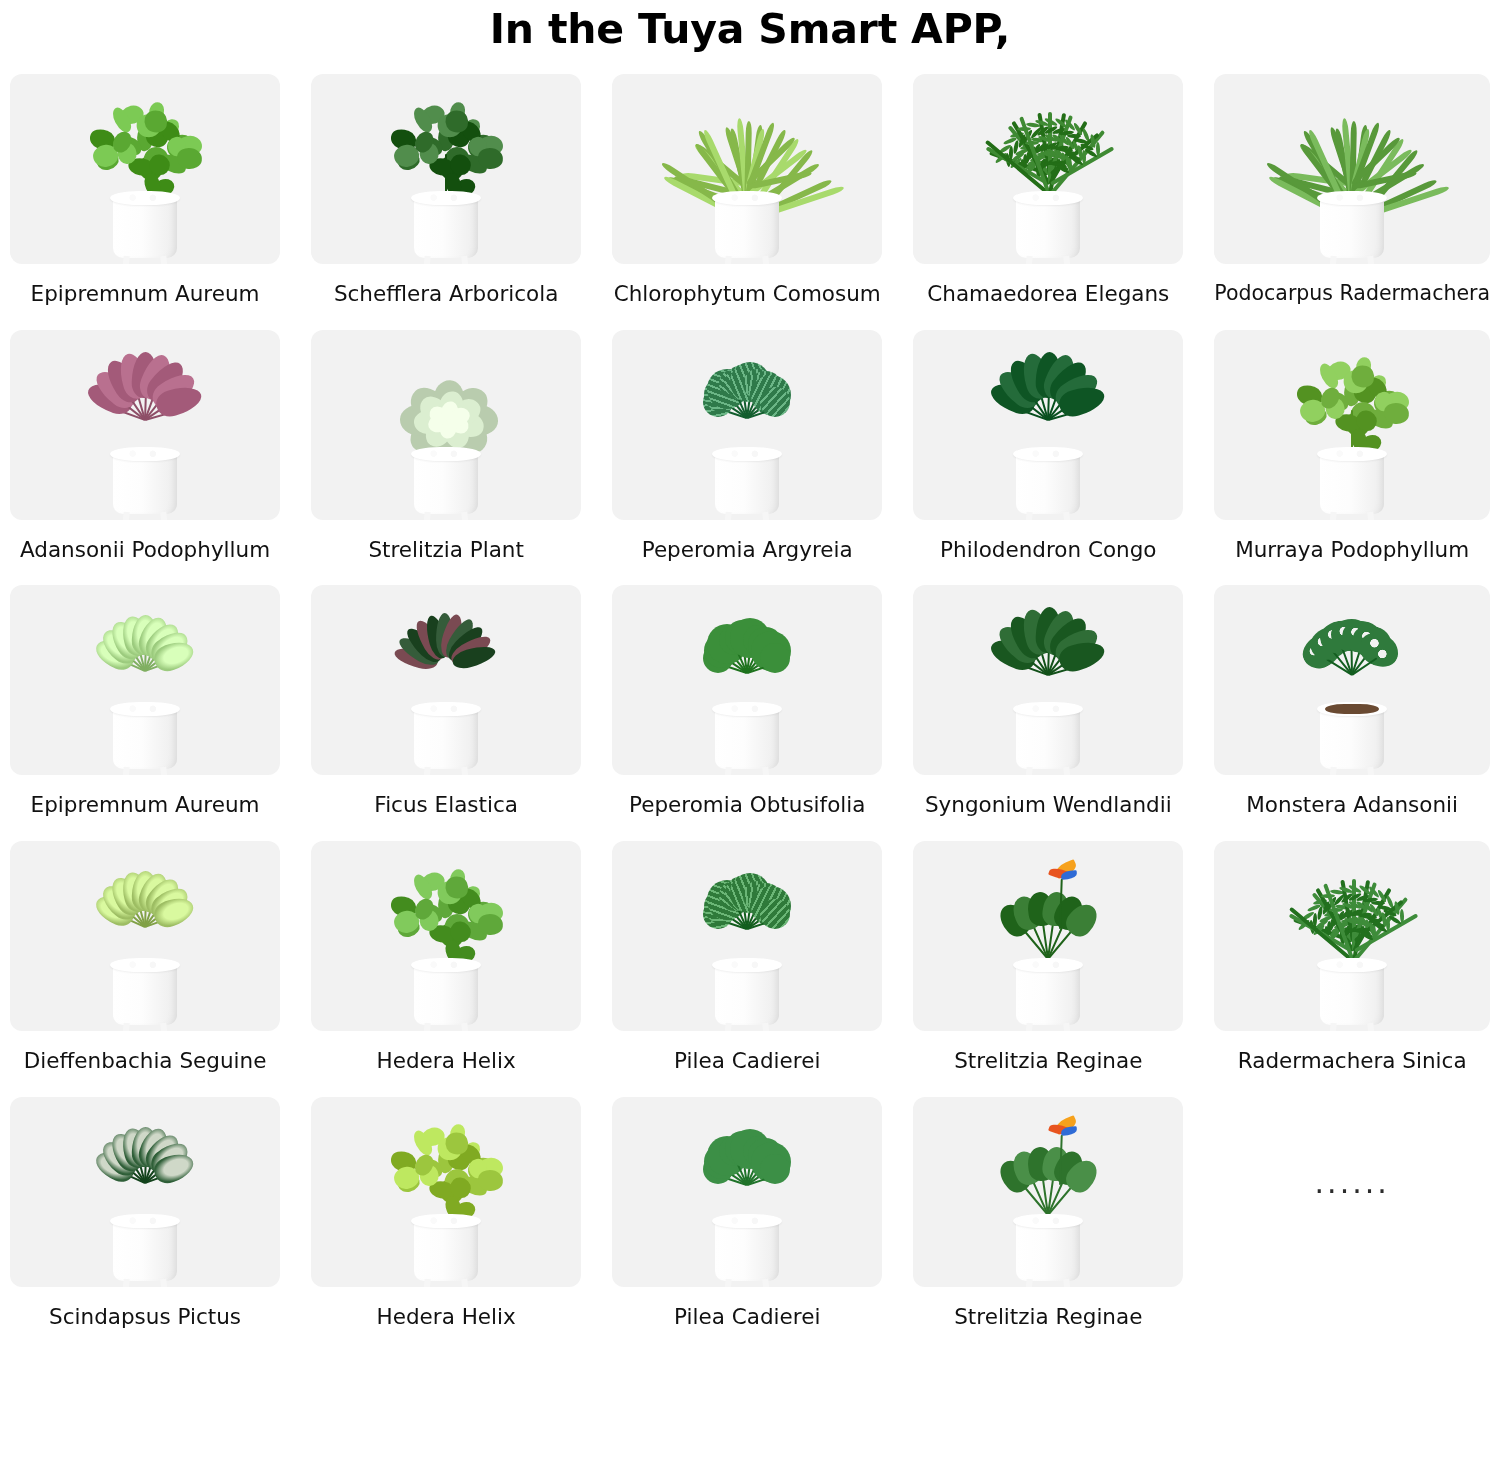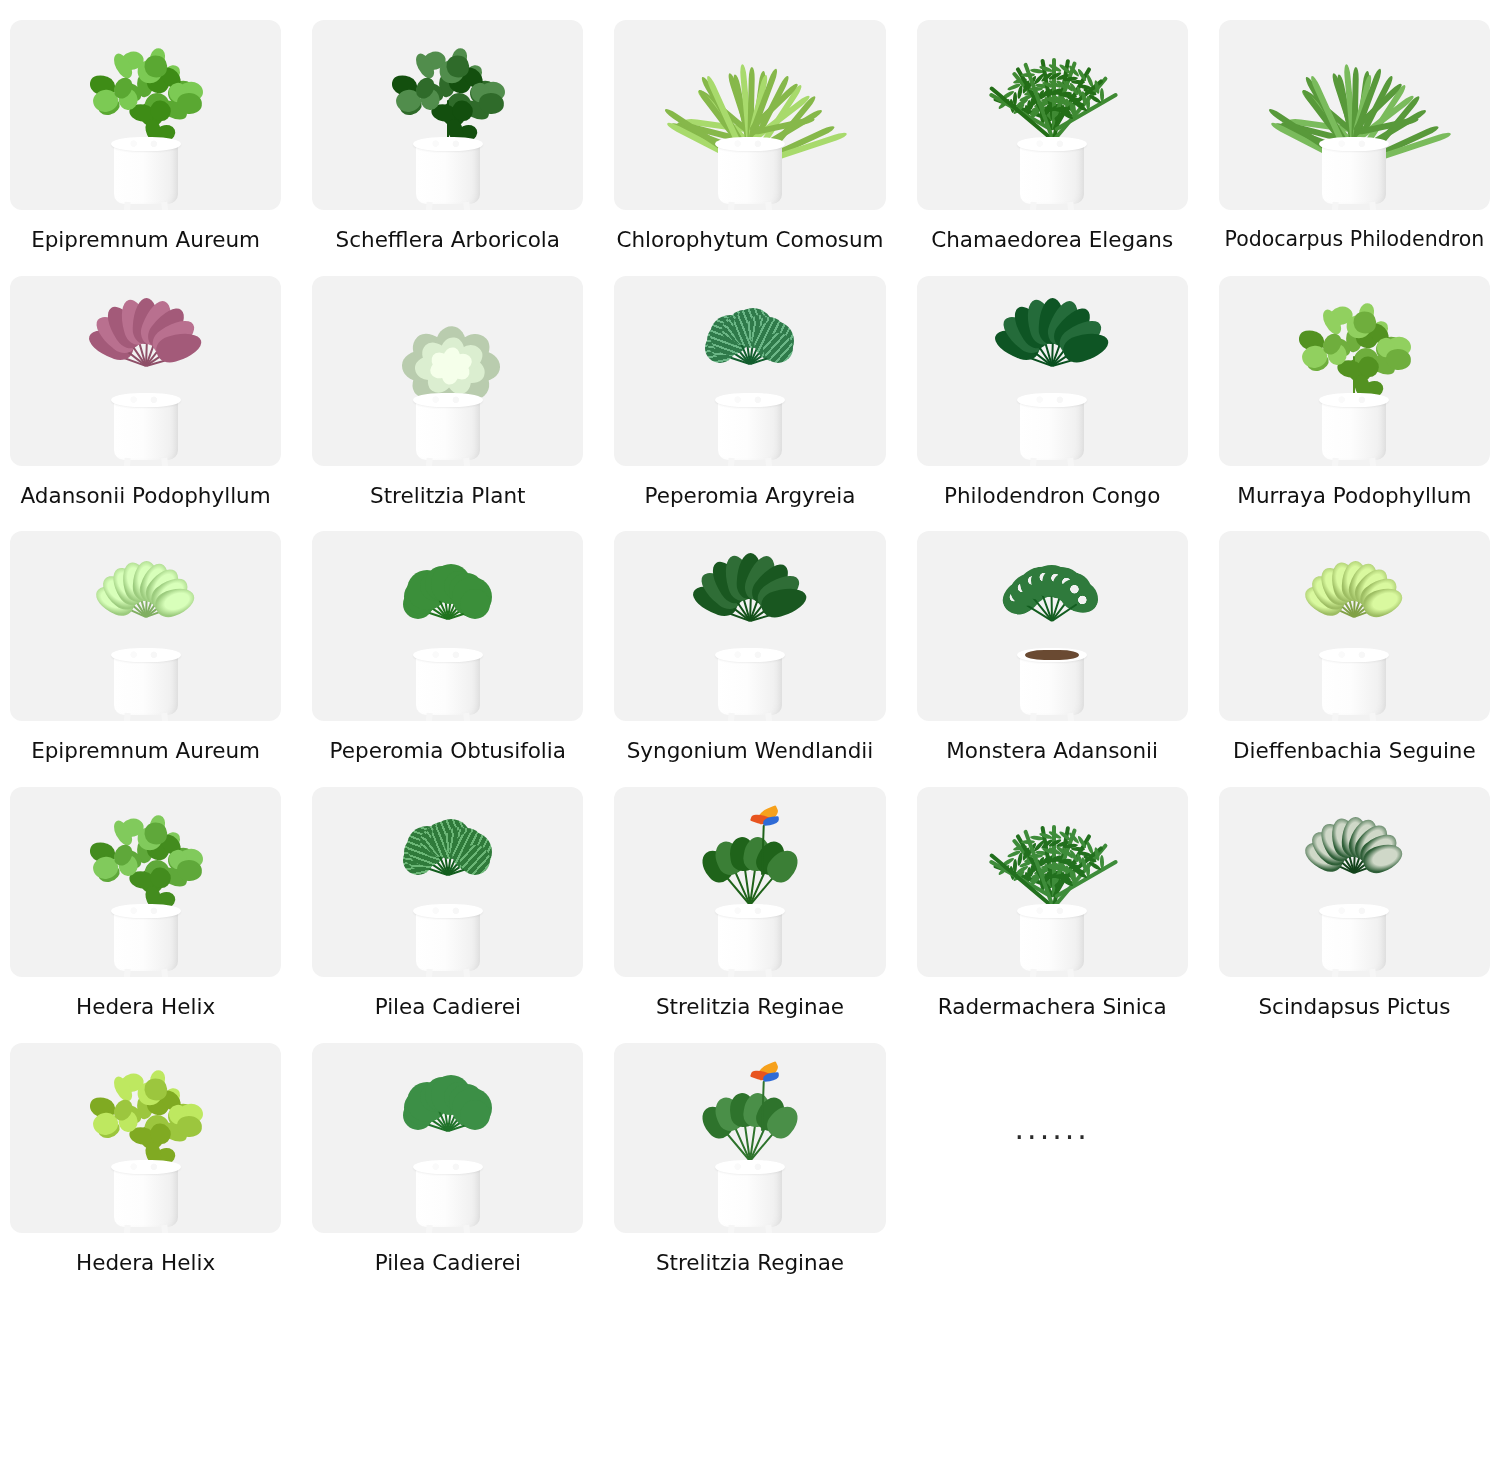--- a/index.html
+++ b/index.html
@@ -176,20 +176,21 @@
     border-radius: 3px;
     transform-origin: 50% 100%;
   }
 </style>
 </head>
 <body>
 
 <div class="page">
 
   <h1 class="headline">
+    <span class="line">In the Tuya Smart APP,</span>
   </h1>
 
   <div class="grid" id="grid">
       <div class="cell">
         <div class="thumb">
           <div class="plant">
             <div class="foliage">
               <div class="blob" style="left:52.65840318097864px; top:8.776623182267087px; width:18.400967184066758px; height:23.087040423393773px; background:#7cca54; transform:rotate(255.5453084272449deg);"></div>
               <div class="blob" style="left:96.961943783358px; top:41.12660563151401px; width:27.700563048620097px; height:24.140216128898828px; background:#5aa832; transform:rotate(350.73657245433424deg);"></div>
               <div class="blob" style="left:68.05731434955923px; top:62.08434924023099px; width:25.087040423393773px; height:24.39184625468988px; background:#3e8c16; transform:rotate(72.02901552200274deg);"></div>
@@ -450,21 +451,21 @@
               <div class="strap" style="left:72px; top:24px; width:6px; height:102px; background:#7abb5c; transform:rotate(71.60000000000002deg);"></div>
               <div class="strap" style="left:72px; top:27px; width:6px; height:66px; background:#58993a; transform:rotate(78deg);"></div>
             </div>
             <div class="pot">
               <div class="pebbles"></div>
               <div class="leg-l"></div>
               <div class="leg-r"></div>
             </div>
           </div>
         </div>
-        <div class="caption small">Podocarpus Philodendron</div>
+        <div class="caption small">Podocarpus Radermachera</div>
       </div>
       <div class="cell">
         <div class="thumb">
           <div class="plant">
             <div class="foliage">
               <div class="stem" style="left:74px; top:34px; height:36px; background:#8e4f68; transform:rotate(-70deg); transform-origin:50% 100%;"></div>
               <div class="leaf" style="left:27.171065651707302px; top:25.68727484027592px; width:26px; height:46px;background:#a35a79; transform:rotate(-70deg);border-radius:52% 52% 48% 48% / 66% 66% 34% 34%;"></div>
               <div class="stem" style="left:74px; top:34px; height:36px; background:#8e4f68; transform:rotate(-52deg); transform-origin:50% 100%;"></div>
               <div class="leaf" style="left:32.63161287015801px; top:15.836186888276302px; width:26px; height:46px;background:#b9708f; transform:rotate(-52deg);border-radius:52% 52% 48% 48% / 66% 66% 34% 34%;"></div>
               <div class="stem" style="left:74px; top:34px; height:36px; background:#8e4f68; transform:rotate(-34deg); transform-origin:50% 100%;"></div>
@@ -657,20 +658,45 @@
               <div class="leaf" style="left: 91.0702px; top: 31.0554px; width: 26px; height: 40px; background: radial-gradient(at 50% 45%, rgb(216, 255, 186) 0px, rgb(216, 255, 186) 40%, rgb(156, 203, 126) 70%); transform: rotate(70deg); border-radius: 52% 52% 48% 48% / 64% 64% 36% 36%;"></div>
             </div>
             <div class="pot">
               <div class="pebbles"></div>
               <div class="leg-l"></div>
               <div class="leg-r"></div>
             </div>
           </div>
         </div>
         <div class="caption">Epipremnum Aureum</div>
+      </div>
+      <div class="cell">
+        <div class="thumb">
+          <div class="plant">
+            <div class="foliage">
+              <div class="leaf" style="left:35.8911282117201px; top:30.74234313200997px; width:18px; height:44px;background:#7a4a52; transform:rotate(-76deg);border-radius:50% 50% 50% 50% / 62% 62% 38% 38%;"></div>
+              <div class="leaf" style="left:38.761408785818126px; top:23.455711392609885px; width:18px; height:44px;background:#355c3a; transform:rotate(-61deg);border-radius:50% 50% 50% 50% / 62% 62% 38% 38%;"></div>
+              <div class="leaf" style="left:43.41980598984047px; top:17.160248886230086px; width:18px; height:44px;background:#19401e; transform:rotate(-46deg);border-radius:50% 50% 50% 50% / 62% 62% 38% 38%;"></div>
+              <div class="leaf" style="left:49.54885775269837px; top:12.28498097893663px; width:18px; height:44px;background:#7a4a52; transform:rotate(-31deg);border-radius:50% 50% 50% 50% / 62% 62% 38% 38%;"></div>
+              <div class="leaf" style="left:56.73087932549002px; top:9.162149121850433px; width:18px; height:44px;background:#19401e; transform:rotate(-16deg);border-radius:50% 50% 50% 50% / 62% 62% 38% 38%;"></div>
+              <div class="leaf" style="left:64.47642780688149px; top:8.004569145308263px; width:18px; height:44px;background:#355c3a; transform:rotate(-1deg);border-radius:50% 50% 50% 50% / 62% 62% 38% 38%;"></div>
+              <div class="leaf" style="left:72.25765686799004px; top:8.891128211720105px; width:18px; height:44px;background:#7a4a52; transform:rotate(14deg);border-radius:50% 50% 50% 50% / 62% 62% 38% 38%;"></div>
+              <div class="leaf" style="left:79.54428860739011px; top:11.761408785818126px; width:18px; height:44px;background:#355c3a; transform:rotate(29deg);border-radius:50% 50% 50% 50% / 62% 62% 38% 38%;"></div>
+              <div class="leaf" style="left:85.83975111376992px; top:16.41980598984047px; width:18px; height:44px;background:#19401e; transform:rotate(44deg);border-radius:50% 50% 50% 50% / 62% 62% 38% 38%;"></div>
+              <div class="leaf" style="left:90.71501902106337px; top:22.548857752698375px; width:18px; height:44px;background:#7a4a52; transform:rotate(59deg);border-radius:50% 50% 50% 50% / 62% 62% 38% 38%;"></div>
+              <div class="leaf" style="left:93.83785087814957px; top:29.730879325490022px; width:18px; height:44px;background:#19401e; transform:rotate(74deg);border-radius:50% 50% 50% 50% / 62% 62% 38% 38%;"></div>
+            </div>
+            <div class="pot">
+              <div class="pebbles"></div>
+              <div class="leg-l"></div>
+              <div class="leg-r"></div>
+            </div>
+          </div>
+        </div>
+        <div class="caption">Ficus Elastica</div>
       </div>
       <div class="cell">
         <div class="thumb">
           <div class="plant">
             <div class="foliage">
               <div class="stem" style="left:74px; top:34px; height:34px; background:#1f731e; transform:rotate(-72deg); transform-origin:50% 100%;"></div>
               <div class="round" style="left:30.46830451114539px; top:37.729490168751575px; width:30px; height:30px; background:#3b8f3a;"></div>
               <div class="stem" style="left:74px; top:34px; height:34px; background:#1f731e; transform:rotate(-56deg); transform-origin:50% 100%;"></div>
               <div class="round" style="left:31.62887282334875px; top:27.724212895877592px; width:35px; height:35px; background:#3b8f3a;"></div>
               <div class="stem" style="left:74px; top:34px; height:34px; background:#1f731e; transform:rotate(-40deg); transform-origin:50% 100%;"></div>

